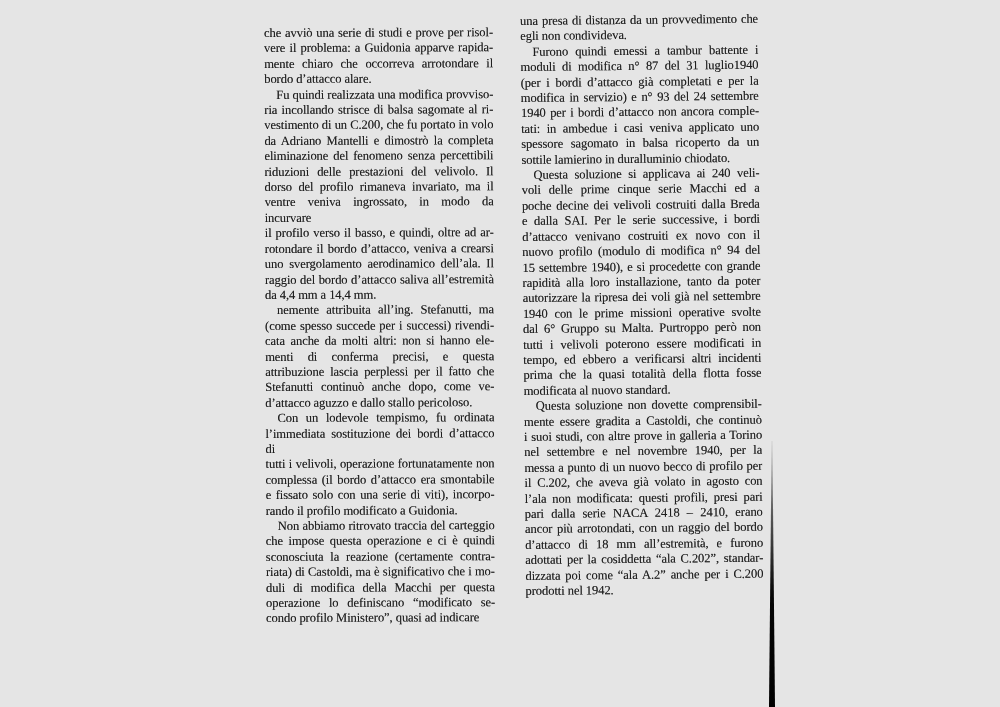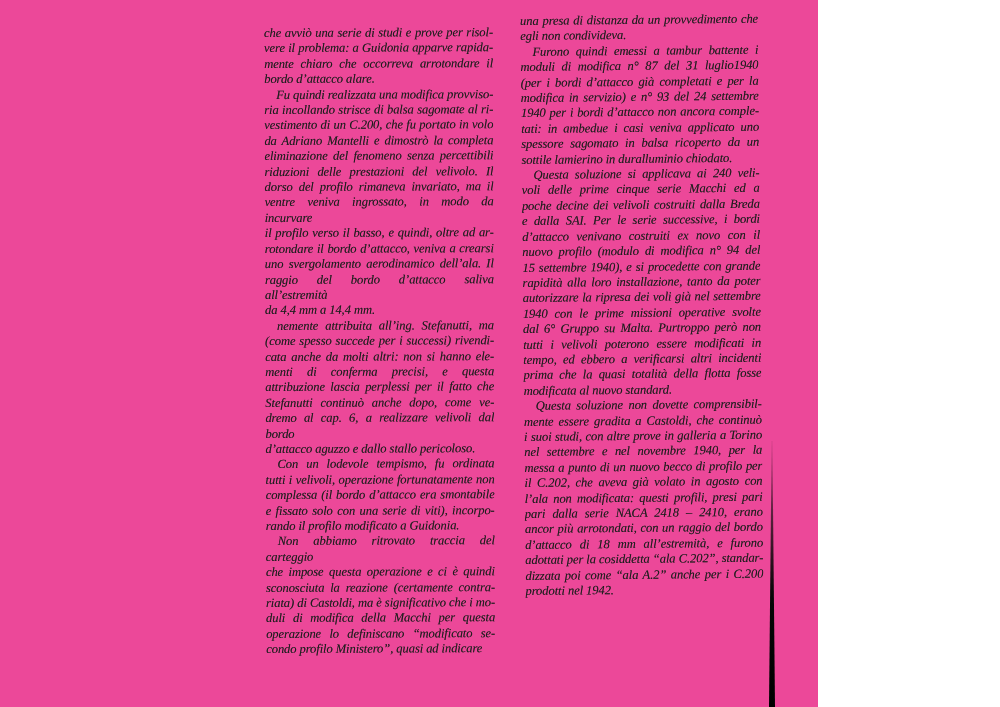--- a/index.html
+++ b/index.html
@@ -1,24 +1,23 @@
 <!DOCTYPE html>
 <html><head>
 <meta charset="utf-8">
 <style>
   html, body { margin: 0; padding: 0; background: #ffffff; }
   .page {
     position: relative;
-    width: 818px;
+    width: 1000px;
     height: 707px;
-    background: #ec4899;
+    background: #e5e5e5;
     overflow: hidden;
     font-family: "Liberation Serif", serif;
     color: #1e1e1e;
-    font-style: italic;
   }
   .column {
     position: absolute;
     font-size: 12.6px;
     line-height: 15.4px;
     letter-spacing: -0.1px;
     text-shadow: 0 0 0.6px rgba(30,30,30,0.55);
   }
   .column-left  { left: 264px; top: 26px; width: 229px; transform: rotate(-0.2deg); transform-origin: left top; }
   .column-right { left: 520px; top: 14px; width: 238px; transform: rotate(-0.55deg); transform-origin: left top; }
@@ -66,25 +65,25 @@
         <div class="line">raggio del bordo d’attacco saliva all’estremità</div>
         <div class="line last">da 4,4 mm a 14,4 mm.</div>
       </div>
       <div class="para indent">
         <div class="line">nemente attribuita all’ing. Stefanutti, ma</div>
         <div class="line">(come spesso succede per i successi) rivendi-</div>
         <div class="line">cata anche da molti altri: non si hanno ele-</div>
         <div class="line">menti di conferma precisi, e questa</div>
         <div class="line">attribuzione lascia perplessi per il fatto che</div>
         <div class="line">Stefanutti continuò anche dopo, come ve-</div>
-        <div class="line">dremo al cap. 6, a realizzare velivoli dal bordo</div>
         <div class="line last">d’attacco aguzzo e dallo stallo pericoloso.</div>
       </div>
       <div class="para indent">
         <div class="line">Con un lodevole tempismo, fu ordinata</div>
+        <div class="line">l’immediata sostituzione dei bordi d’attacco di</div>
         <div class="line">tutti i velivoli, operazione fortunatamente non</div>
         <div class="line">complessa (il bordo d’attacco era smontabile</div>
         <div class="line">e fissato solo con una serie di viti), incorpo-</div>
         <div class="line last">rando il profilo modificato a Guidonia.</div>
       </div>
       <div class="para indent">
         <div class="line">Non abbiamo ritrovato traccia del carteggio</div>
         <div class="line">che impose questa operazione e ci è quindi</div>
         <div class="line">sconosciuta la reazione (certamente contra-</div>
         <div class="line">riata) di Castoldi, ma è significativo che i mo-</div>

